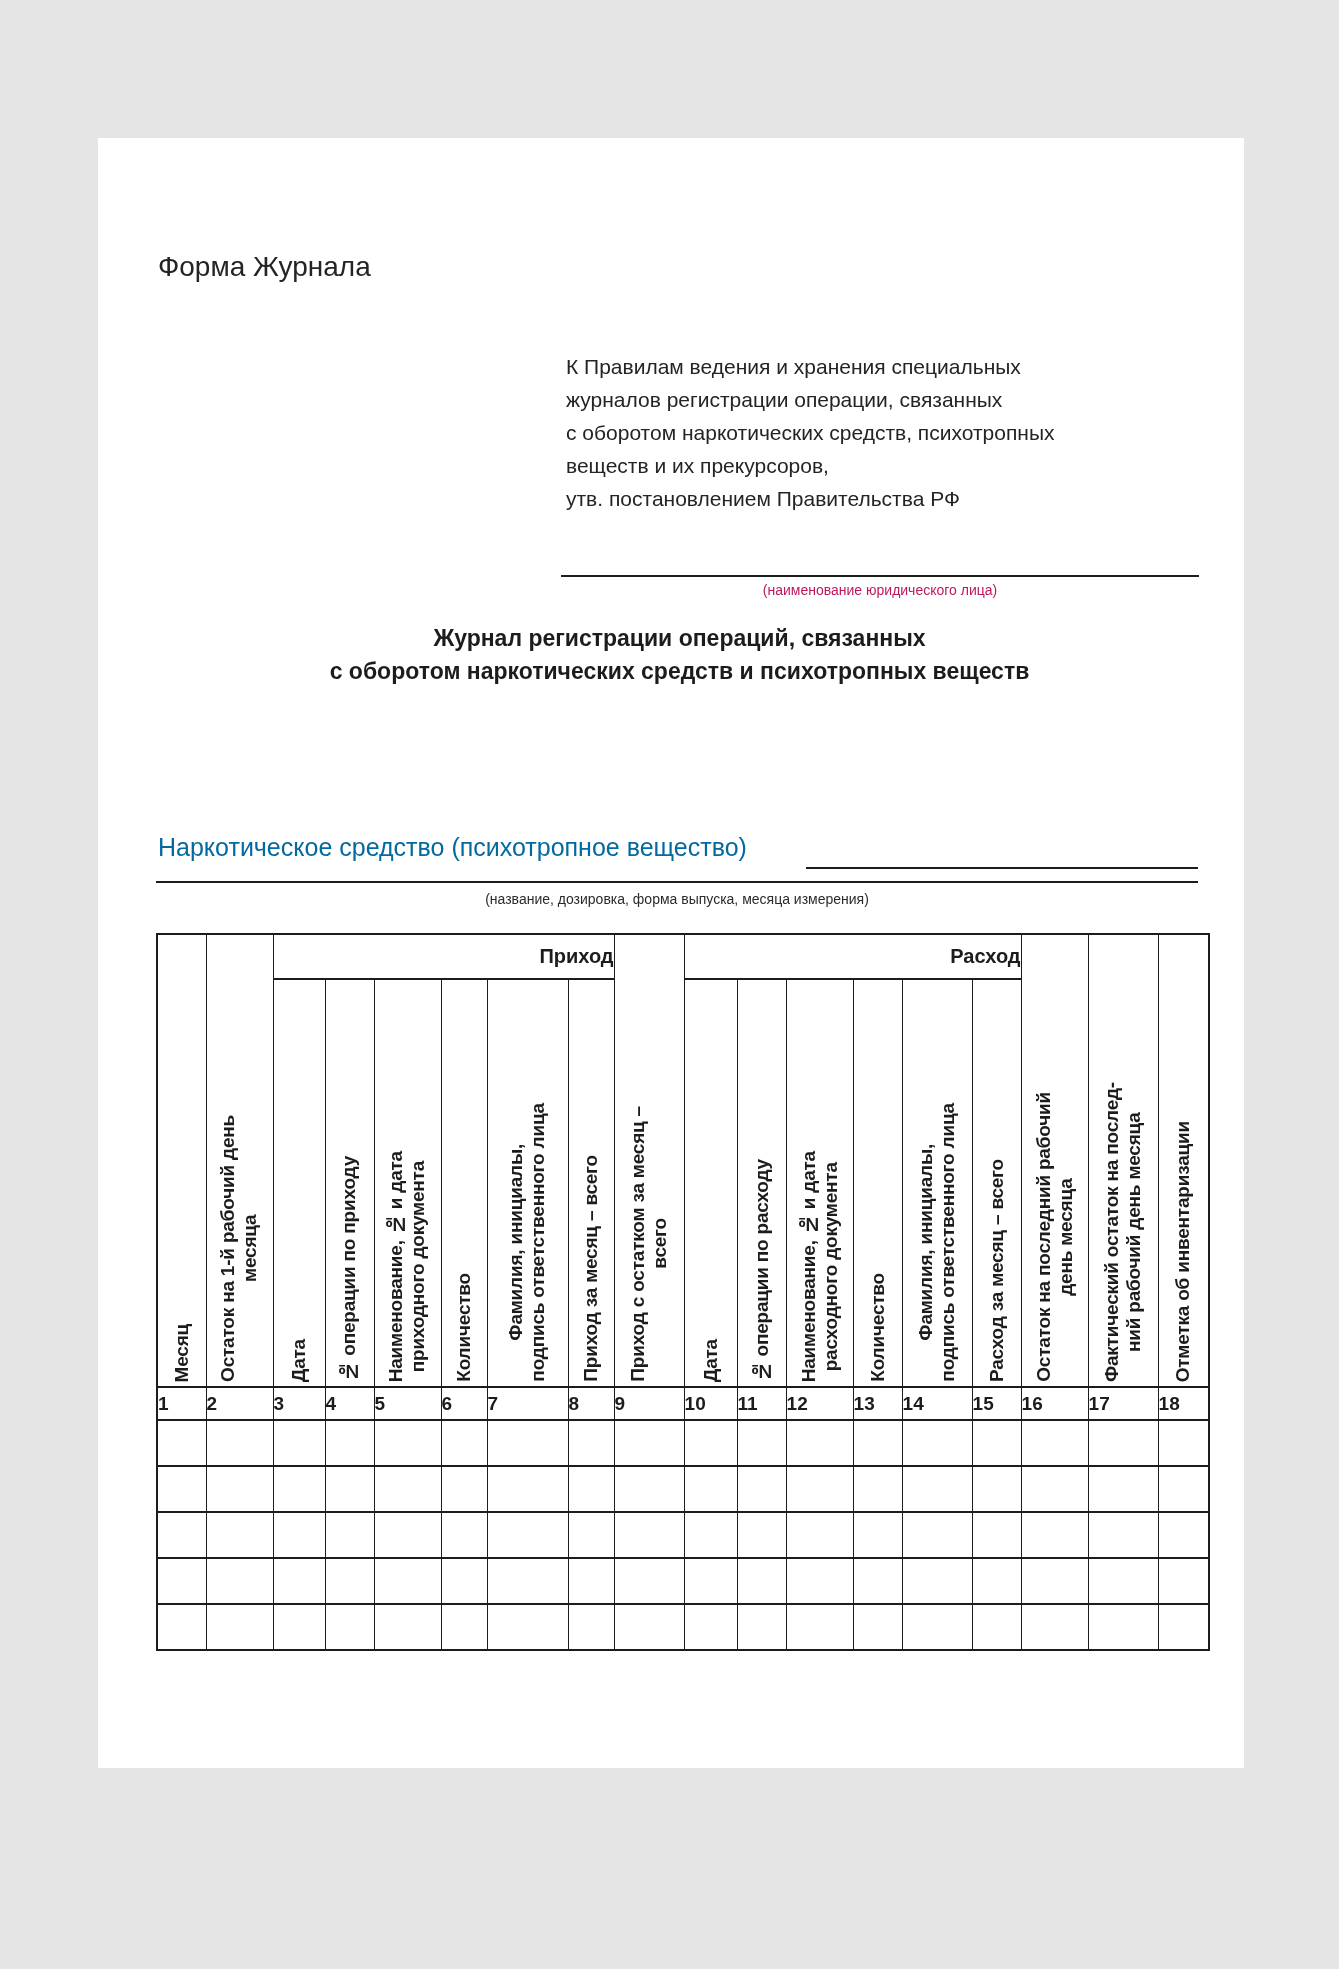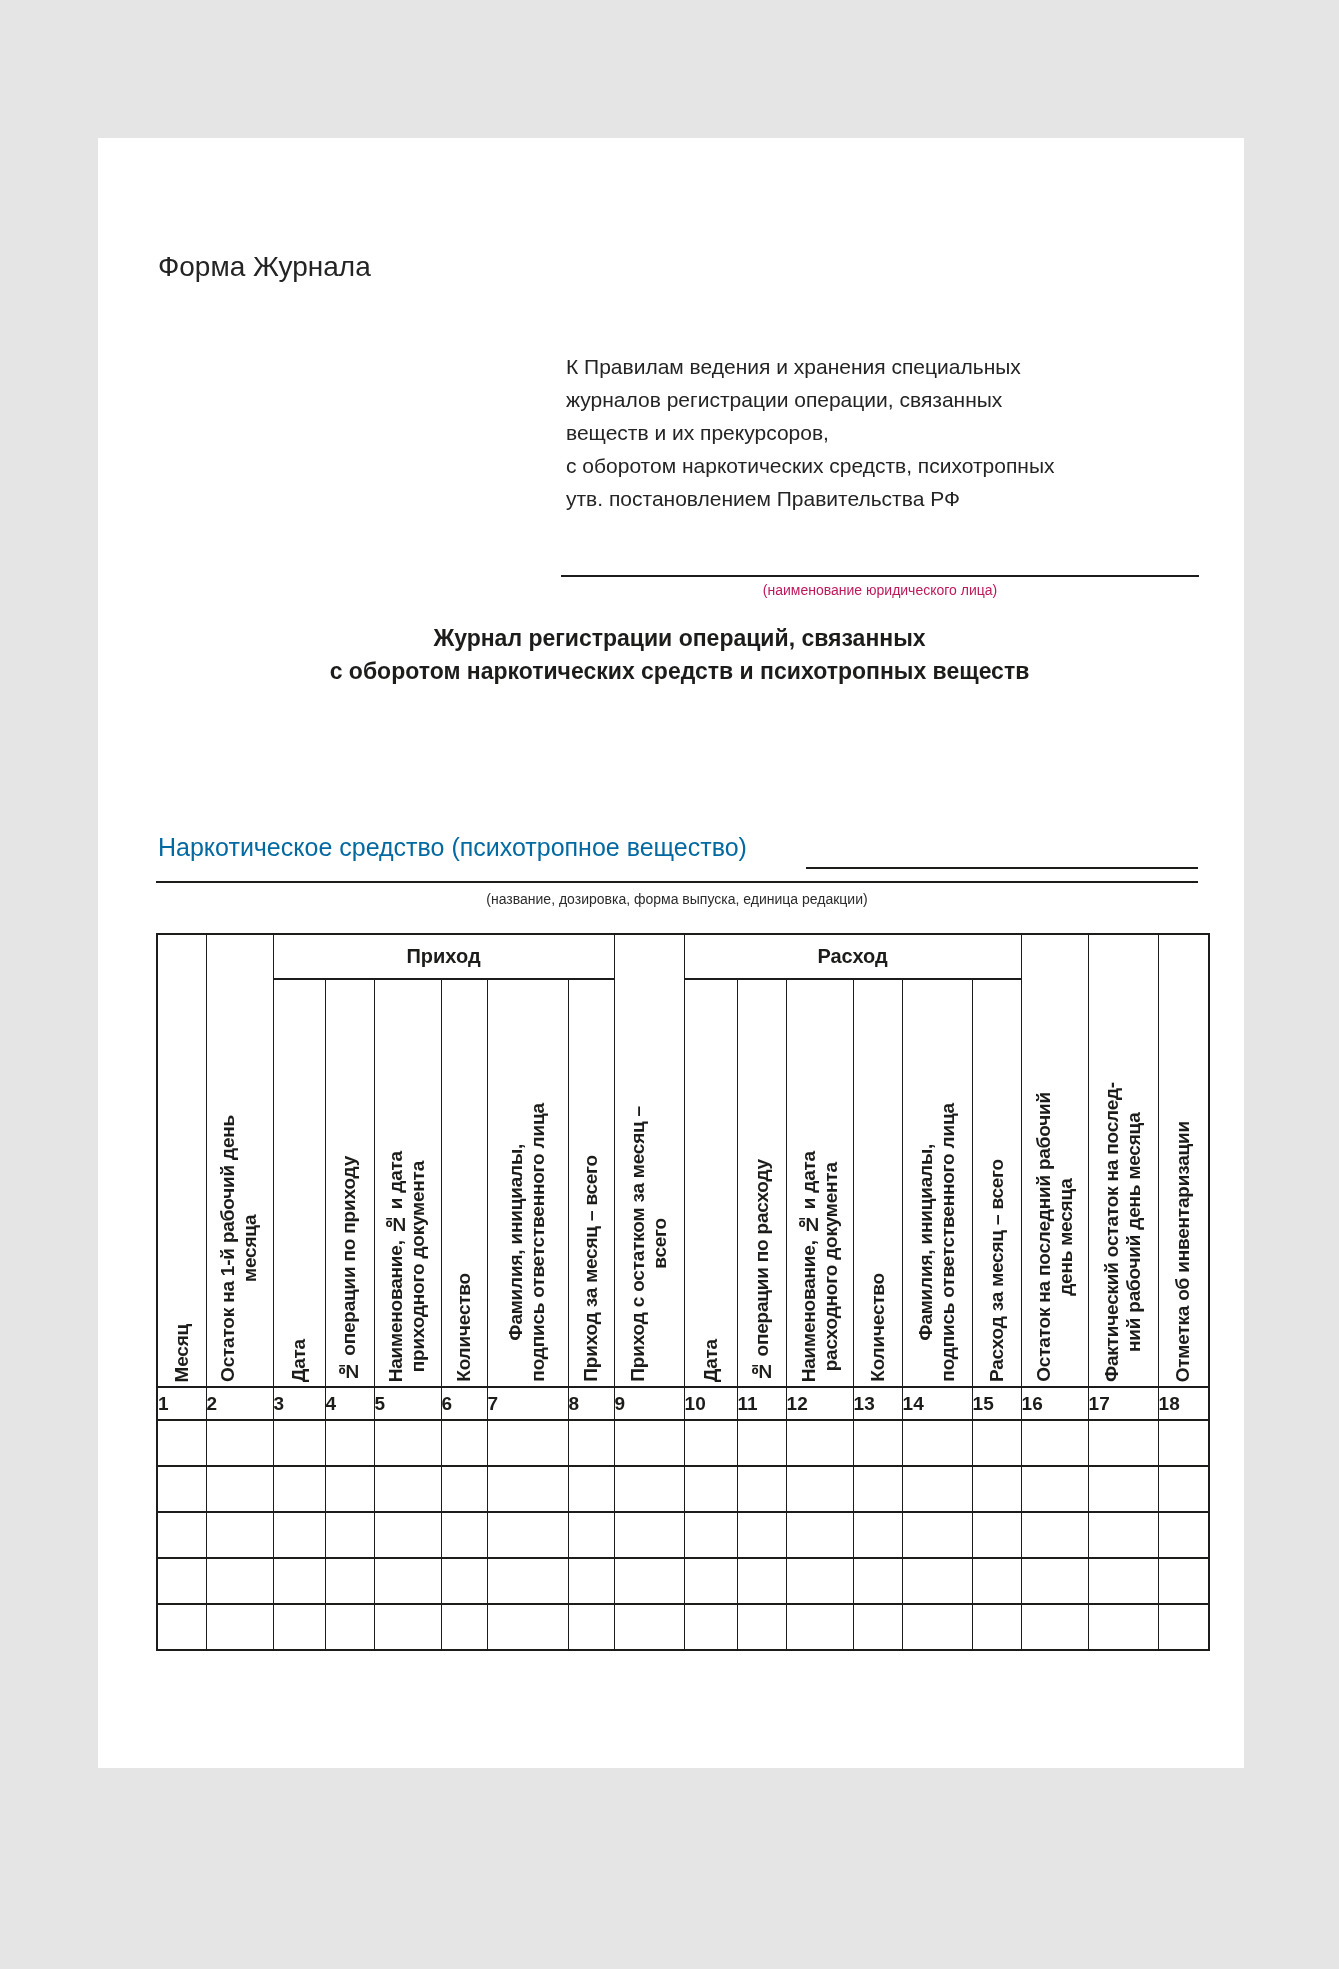--- a/index.html
+++ b/index.html
@@ -68,21 +68,21 @@
   table.journal th, table.journal td{
     border:1.5px solid var(--ink);
     border-top-width:2px;border-bottom-width:2px;
     padding:0;
   }
   tr.band-row{height:45px;}
   tr.vhead-row{height:408px;}
   tr.nums-row{height:33px;}
   tr.empty-row{height:46px;}
   th.band{
-    text-align:center;vertical-align:middle;
+    text-align:right;vertical-align:middle;
     font-size:20px;font-weight:700;
     padding-left:10px;
   }
   th.vcell{
     vertical-align:bottom;text-align:center;
     padding-bottom:10px;
   }
   .vtext{
     display:inline-block;
     writing-mode:vertical-rl;
@@ -101,37 +101,37 @@
 </head>
 <body>
 
 <div class="page">
 
   <div class="form-label">Форма Журнала</div>
 
   <div class="approval">
     <div>К Правилам ведения и хранения специальных</div>
     <div>журналов регистрации операции, связанных</div>
+    <div>с оборотом наркотических средств, психотропных</div>
     <div>веществ и их прекурсоров,</div>
-    <div>с оборотом наркотических средств, психотропных</div>
     <div>утв. постановлением Правительства РФ</div>
   </div>
 
   <div class="entity-line"></div>
   <div class="entity-caption">(наименование юридического лица)</div>
 
   <div class="doc-title">
     <div class="bold">Журнал регистрации операций, связанных</div>
     <div class="bold">с оборотом наркотических средств и психотропных веществ</div>
   </div>
 
   <div class="substance-row">Наркотическое средство (психотропное вещество)</div>
   <div class="substance-fill-line"></div>
   <div class="substance-rule"></div>
-  <div class="substance-caption">(название, дозировка, форма выпуска, единица редакции)</div>
+  <div class="substance-caption">(название, дозировка, форма выпуска, месяца измерения)</div>
 
   <table class="journal">
     <colgroup>
       <col style="width:49px">
         <col style="width:67px">
         <col style="width:52px">
       <col style="width:49px">
         <col style="width:67px">
         <col style="width:46px">
       <col style="width:81px">

